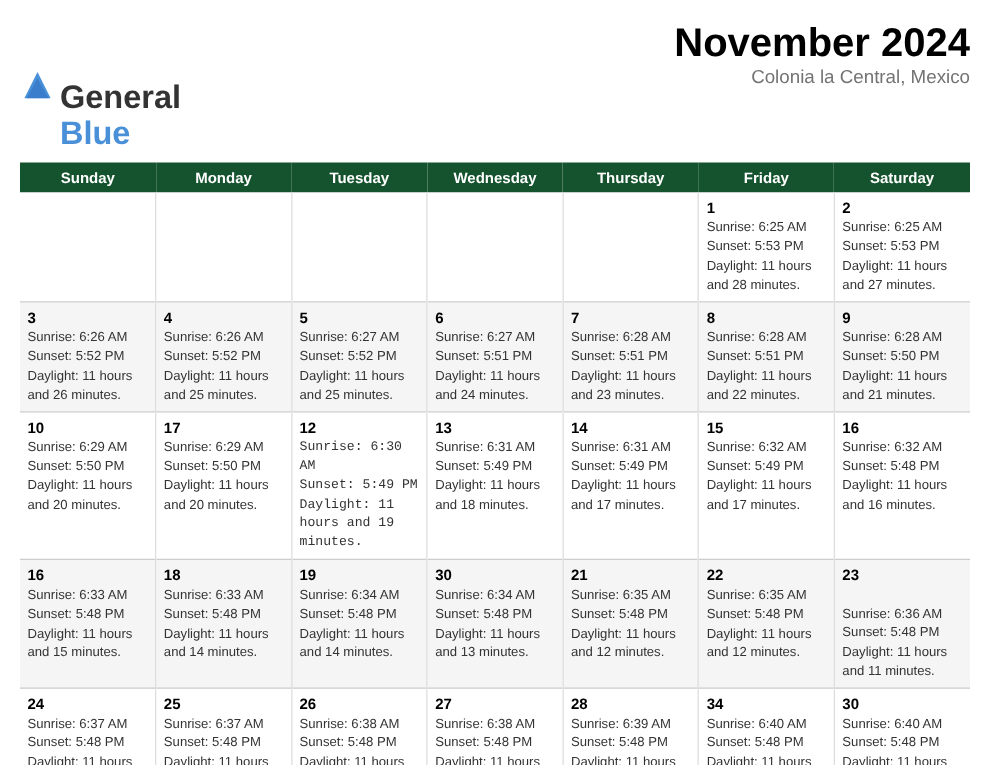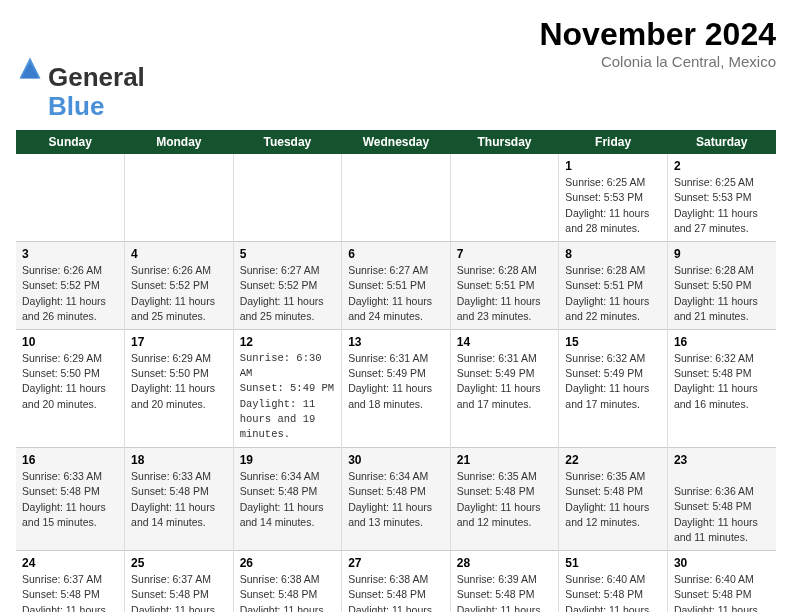--- a/index.html
+++ b/index.html
@@ -294,21 +294,21 @@
 Sunset: 5:48 PM
 Daylight: 11 hours and 9 minutes.</div>
         </td>
         <td>
           <span class="day-num">28</span>
           <div class="day-info" style="white-space: pre-line;">Sunrise: 6:39 AM
 Sunset: 5:48 PM
 Daylight: 11 hours and 8 minutes.</div>
         </td>
         <td>
-          <span class="day-num">51</span>
+          <span class="day-num">34</span>
           <div class="day-info" style="white-space: pre-line;">Sunrise: 6:40 AM
 Sunset: 5:48 PM
 Daylight: 11 hours and 8 minutes.</div>
         </td>
         <td>
           <span class="day-num">30</span>
           <div class="day-info" style="white-space: pre-line;">Sunrise: 6:40 AM
 Sunset: 5:48 PM
 Daylight: 11 hours and 7 minutes.</div>
         </td>

